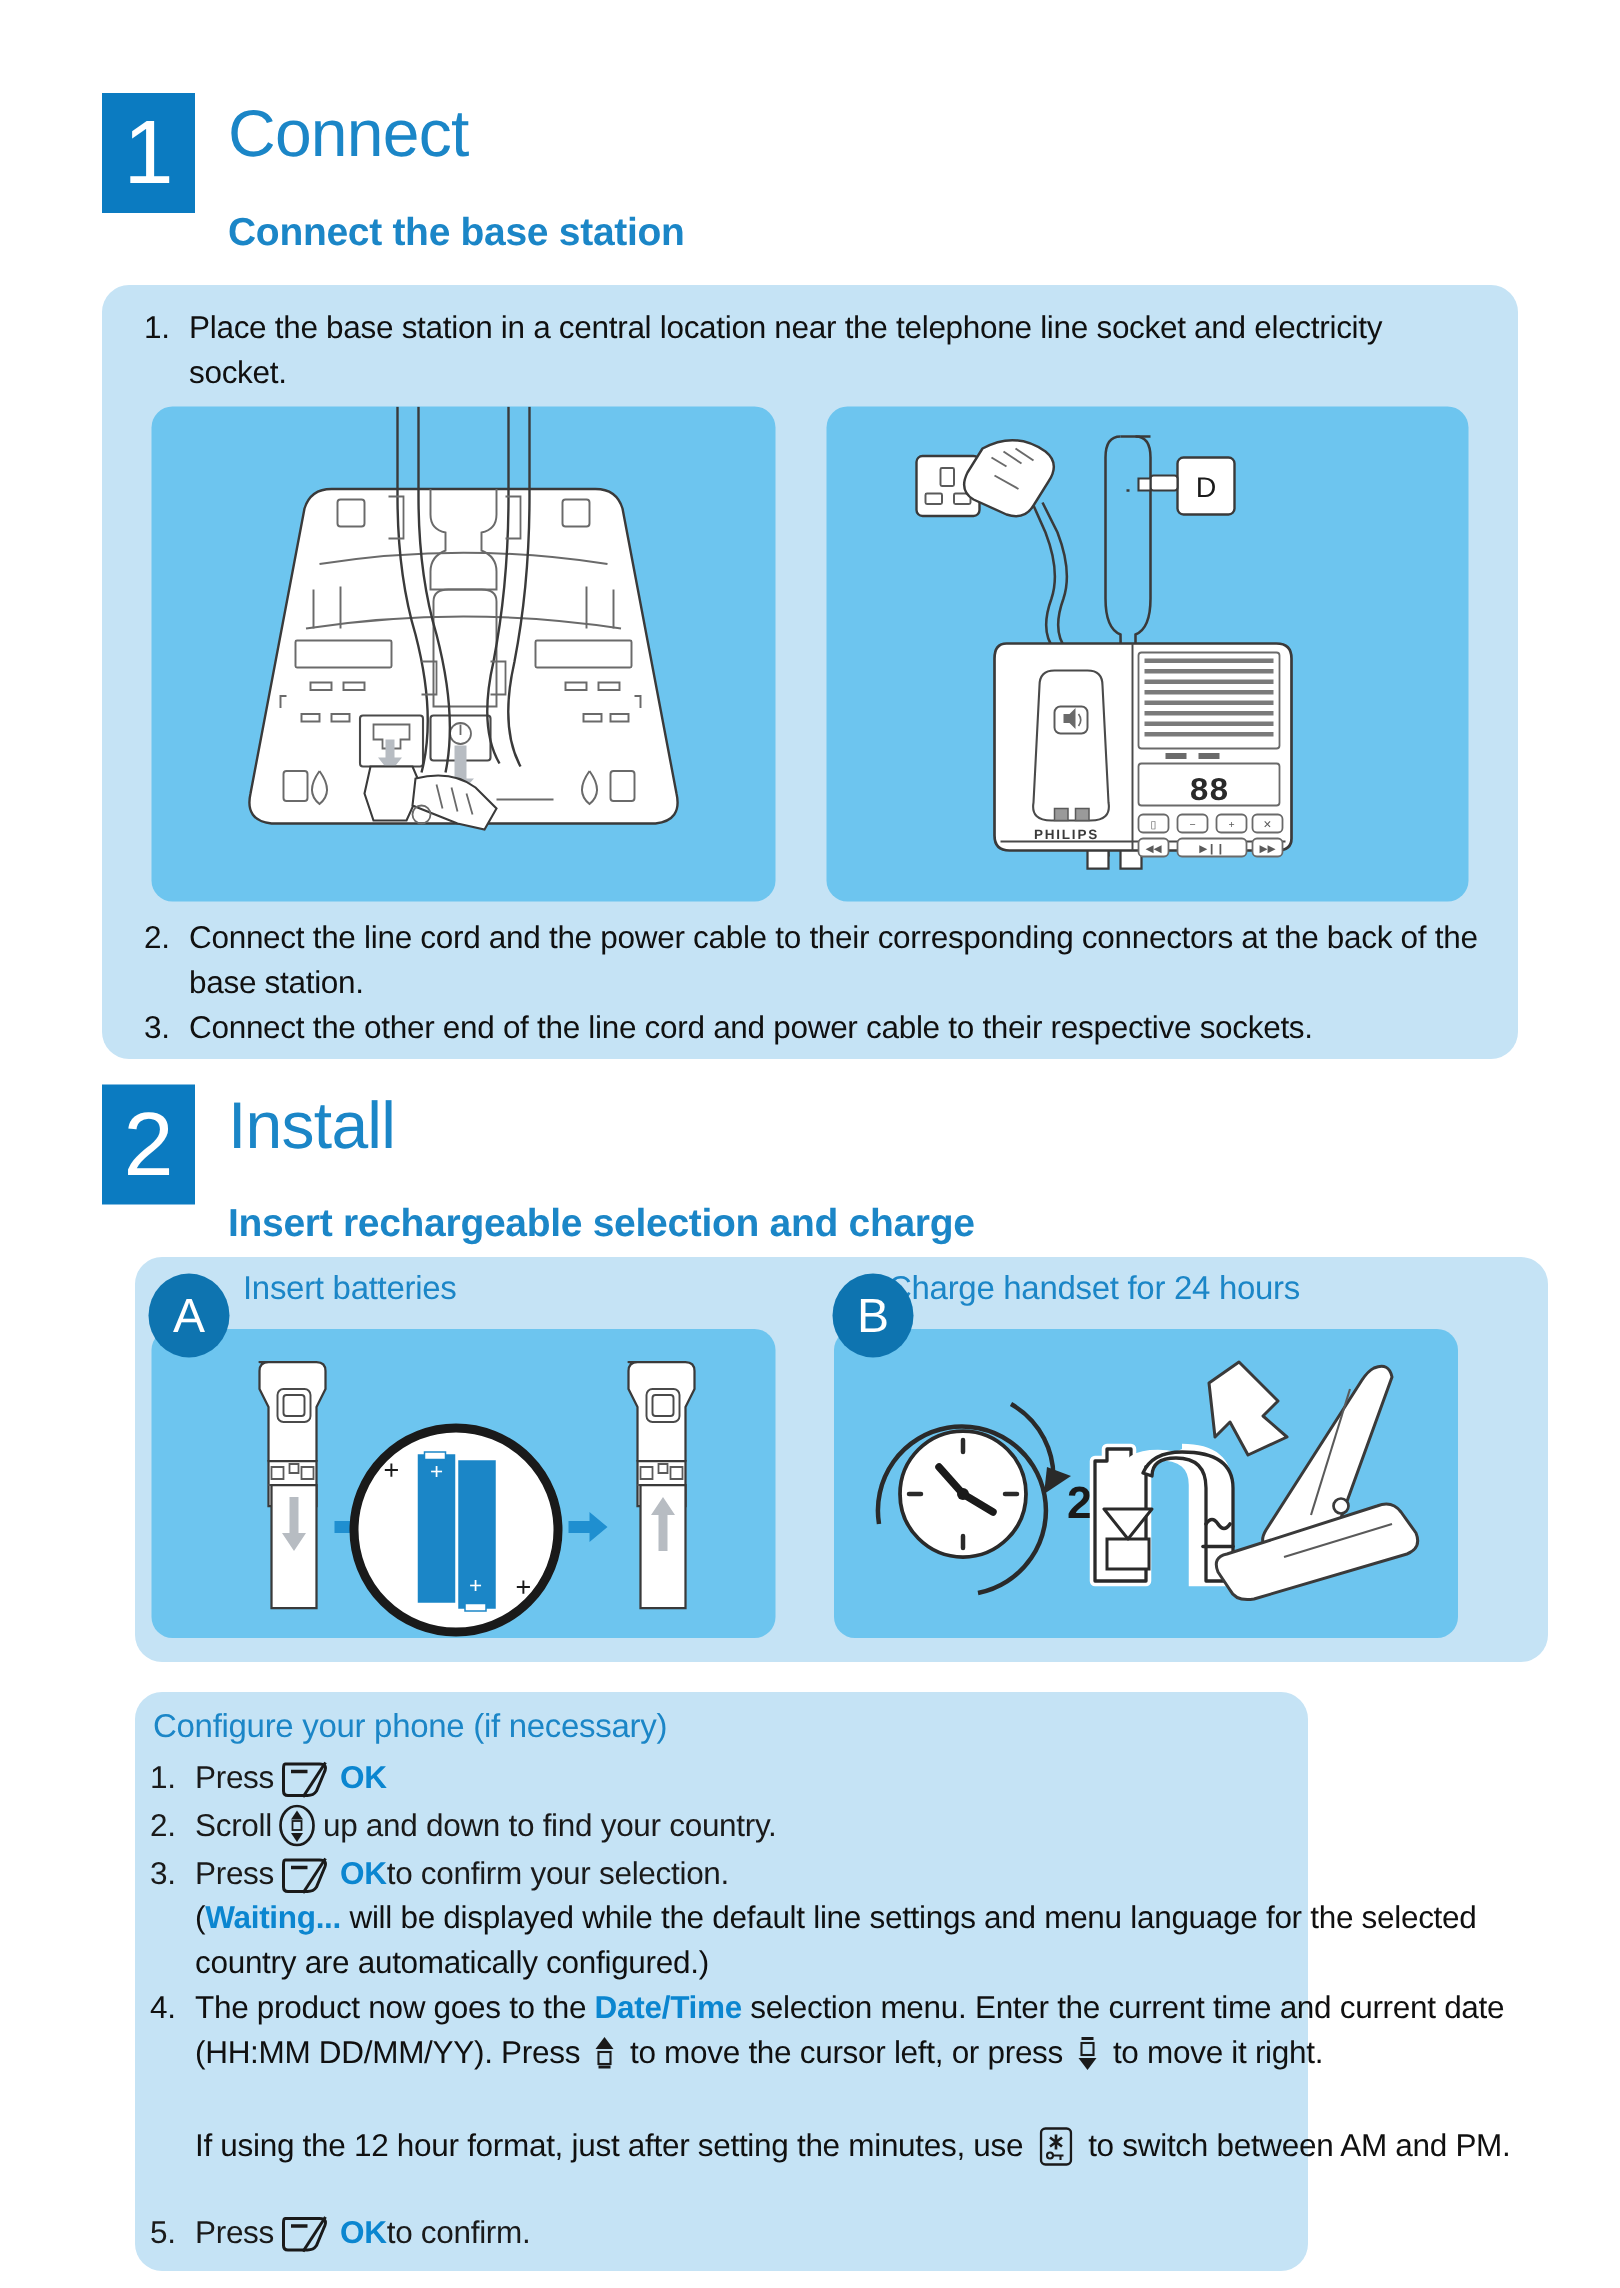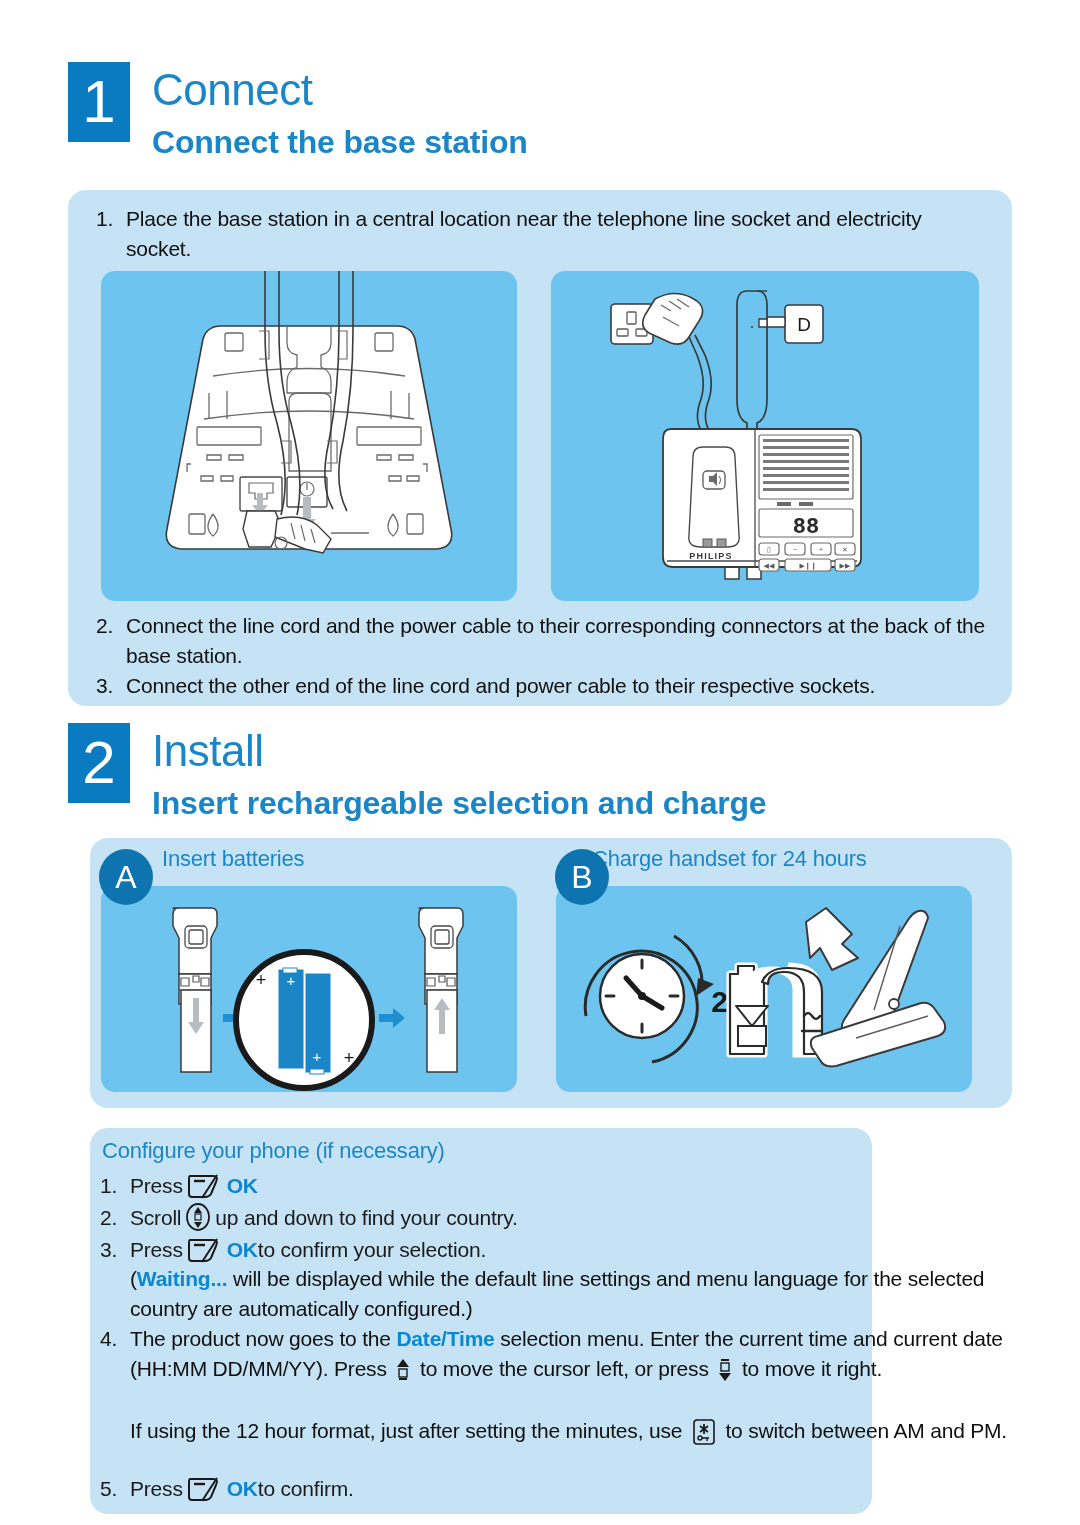--- a/index.html
+++ b/index.html
@@ -36,25 +36,25 @@
   }
   .head-text { margin-left: 22px; }
   .head-title {
     font-size: 44px;
     color: #1b86c7;
     line-height: 56px;
     font-weight: 400;
     letter-spacing: -0.5px;
   }
   .head-sub {
-    font-size: 32px;
+    font-size: 26px;
     color: #1b86c7;
     font-weight: bold;
     line-height: 34px;
-    margin-top: 7px;
+    margin-top: 19px;
     letter-spacing: -0.2px;
   }
 
   
   .card {
     position: absolute;
     background: #c5e3f5;
     border-radius: 18px;
   }
   .instr {
@@ -373,21 +373,21 @@
 </div>
 
 <div class="section-head" style="left:68px; top:723px;">
   <div class="step-badge">2</div>
   <div class="head-text">
     <div class="head-title">Install</div>
     <div class="head-sub">Insert rechargeable selection and charge</div>
   </div>
 </div>
 
-<div class="card" style="left:90px; top:838px; width:922px; height:270px;">
+<div class="card" style="left:90px; top:838px; width:922px; height:270px;padding-left:20px;">
 
   <div class="ab-label" style="left:72px; top:8px;">Insert batteries</div>
   <div class="ab-label" style="left:502px; top:8px;">Charge handset for 24 hours</div>
 
   <div class="panel" style="left:11px; top:48px; width:416px; height:206px;">
     <svg viewBox="0 0 416 206" width="416" height="206">
 
       <g fill="#ffffff" stroke="#3a3a3a" stroke-width="1.5" stroke-linejoin="round">
         <path d="M72 22 L110 22 Q116 22 116 28 L116 40 L110 52 L110 88 L78 88 L78 52 L72 40 L72 28 Q72 22 78 22 Z"></path>
       </g>

